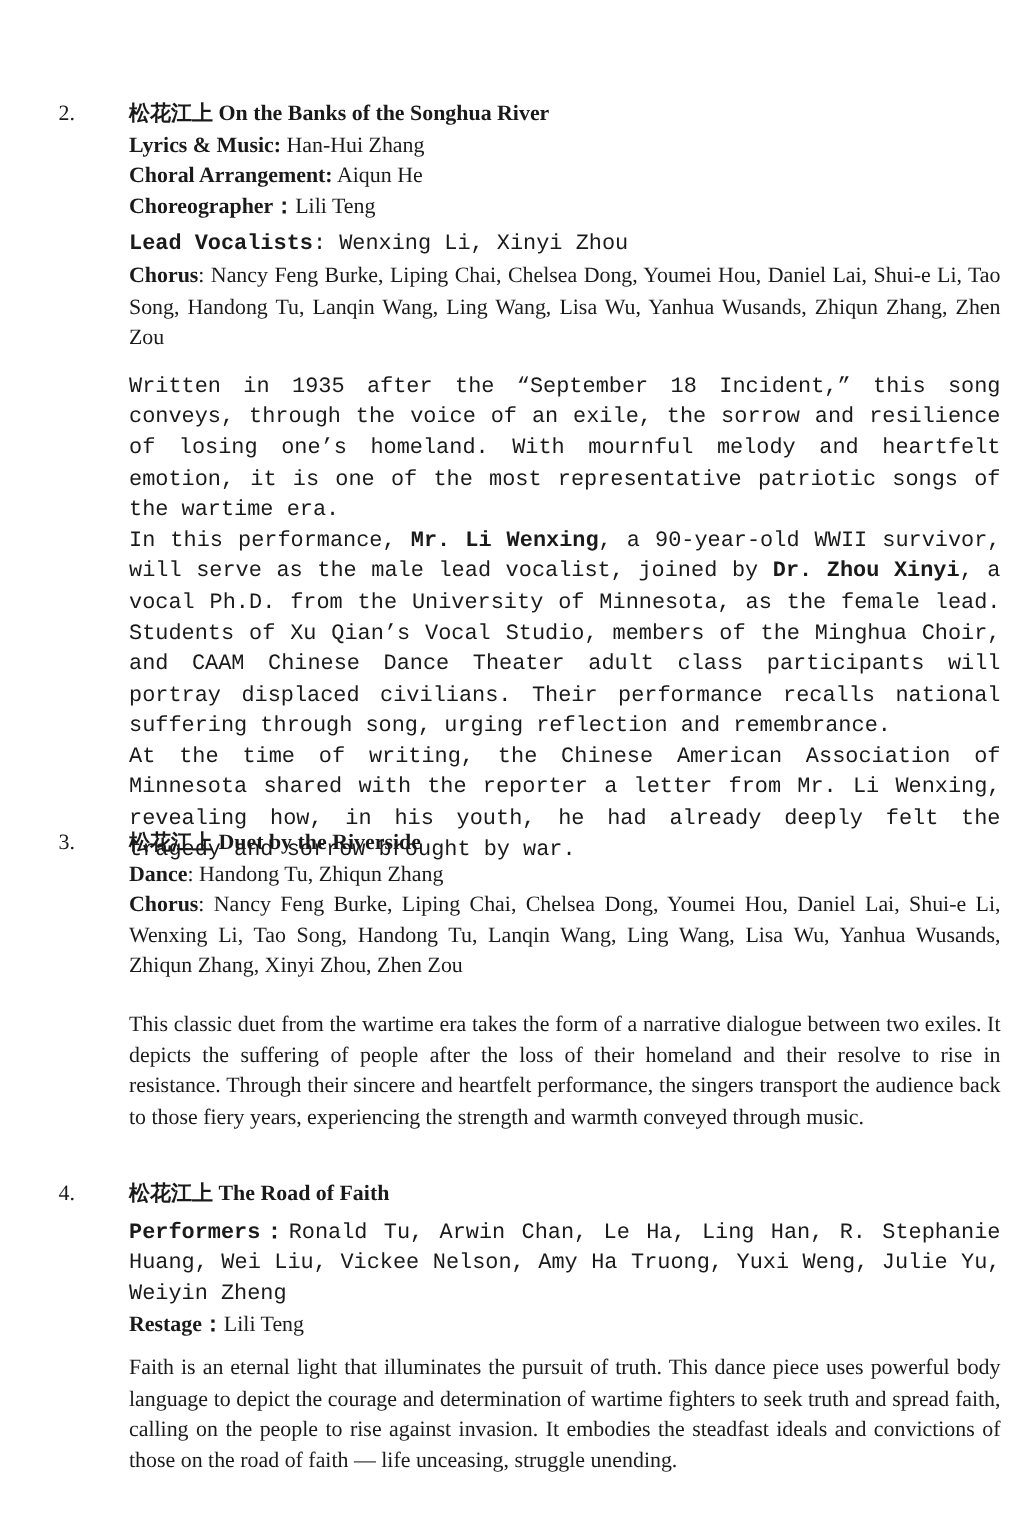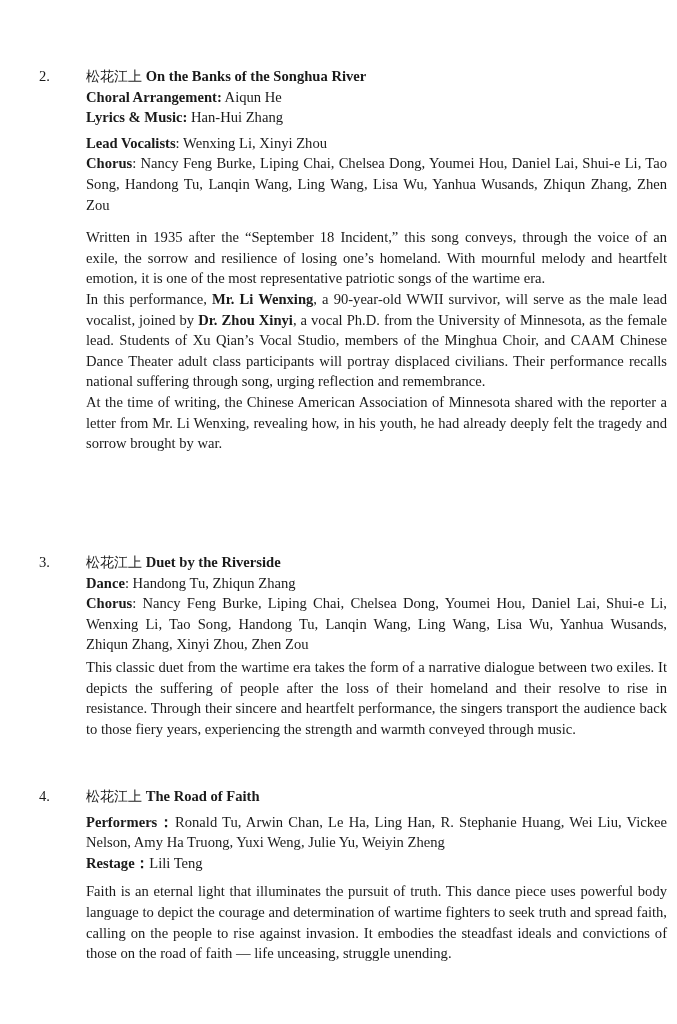--- a/index.html
+++ b/index.html
@@ -6,60 +6,61 @@
   body {
     width: 677px; height: 1024px; overflow: hidden; position: relative;
     font-family: "Liberation Serif", "DejaVu Serif", serif;
     color: #1a1a1a; font-size: 14.6px; line-height: 20.6px;
   }
   .page { position: absolute; left: 0; top: 0; width: 677px; }
   .item { position: absolute; left: 0; width: 677px; }
   .num { position: absolute; left: 39px; top: 0; }
   .body { position: absolute; left: 86px; width: 581px; }
   .title { font-weight: bold; margin: 0; }
-  .title .zh { font-family: "DejaVu Sans", sans-serif; font-weight: normal; font-size: 14px; }
+  .title .zh { font-family: "DejaVu Sans", sans-serif; font-weight: bold; font-size: 14px; }
   .line { margin: 0; text-align: justify; text-align-last: left; }
-  .gap { margin-top: 5px; }
+  .gap { margin-top: 5px; font-family: Liberation Mono, monospace; }
   .para { margin: 0; text-align: justify; }
   b { font-weight: bold; }
 </style>
 </head>
 <body>
 
 <div class="page">
 
   <section class="item" style="top:66px;">
     <span class="num">2.</span>
     <div class="body">
       <p class="title">
         <span class="zh">松花江上</span>
         <span>On the Banks of the Songhua River</span>
       </p>
+      <p class="line"><b>Lyrics &amp; Music:</b><span> Han-Hui Zhang</span></p>
       <p class="line"><b>Choral Arrangement:</b><span> Aiqun He</span></p>
-      <p class="line"><b>Lyrics &amp; Music:</b><span> Han-Hui Zhang</span></p>
+      <p class="line"><b>Choreographer：</b><span>Lili Teng</span></p>
       <p class="line gap"><b>Lead Vocalists</b><span>: Wenxing Li, Xinyi Zhou</span></p>
       <p class="line"><b>Chorus</b><span>: Nancy Feng Burke, Liping Chai, Chelsea Dong, Youmei Hou, Daniel Lai, Shui-e Li, Tao Song, Handong Tu, Lanqin Wang, Ling Wang, Lisa Wu, Yanhua Wusands, Zhiqun Zhang, Zhen Zou</span></p>
       <div class="gap" style="margin-top:12px;">
         <p class="para">Written in 1935 after the “September 18 Incident,” this song conveys, through the voice of an exile, the sorrow and resilience of losing one’s homeland. With mournful melody and heartfelt emotion, it is one of the most representative patriotic songs of the wartime era.</p>
         <p class="para"><span>In this performance, </span><b>Mr. Li Wenxing</b><span>, a 90-year-old WWII survivor, will serve as the male lead vocalist, joined by </span><b>Dr. Zhou Xinyi</b><span>, a vocal Ph.D. from the University of Minnesota, as the female lead. Students of Xu Qian’s Vocal Studio, members of the Minghua Choir, and CAAM Chinese Dance Theater adult class participants will portray displaced civilians. Their performance recalls national suffering through song, urging reflection and remembrance.</span></p>
         <p class="para">At the time of writing, the Chinese American Association of Minnesota shared with the reporter a letter from Mr. Li Wenxing, revealing how, in his youth, he had already deeply felt the tragedy and sorrow brought by war.</p>
       </div>
     </div>
   </section>
 
   <section class="item" style="top:552px;">
     <span class="num">3.</span>
     <div class="body">
       <p class="title">
         <span class="zh">松花江上</span>
         <span>Duet by the Riverside</span>
       </p>
       <p class="line"><b>Dance</b><span>: Handong Tu, Zhiqun Zhang</span></p>
       <p class="line"><b>Chorus</b><span>: Nancy Feng Burke, Liping Chai, Chelsea Dong, Youmei Hou, Daniel Lai, Shui-e Li, Wenxing Li, Tao Song, Handong Tu, Lanqin Wang, Ling Wang, Lisa Wu, Yanhua Wusands, Zhiqun Zhang, Xinyi Zhou, Zhen Zou</span></p>
-      <div style="margin-top:2px;">
+      <div style="margin-top:18px;">
         <p class="para">This classic duet from the wartime era takes the form of a narrative dialogue between two exiles. It depicts the suffering of people after the loss of their homeland and their resolve to rise in resistance. Through their sincere and heartfelt performance, the singers transport the audience back to those fiery years, experiencing the strength and warmth conveyed through music.</p>
       </div>
     </div>
   </section>
 
   <section class="item" style="top:786px;">
     <span class="num">4.</span>
     <div class="body">
       <p class="title">
         <span class="zh">松花江上</span>

